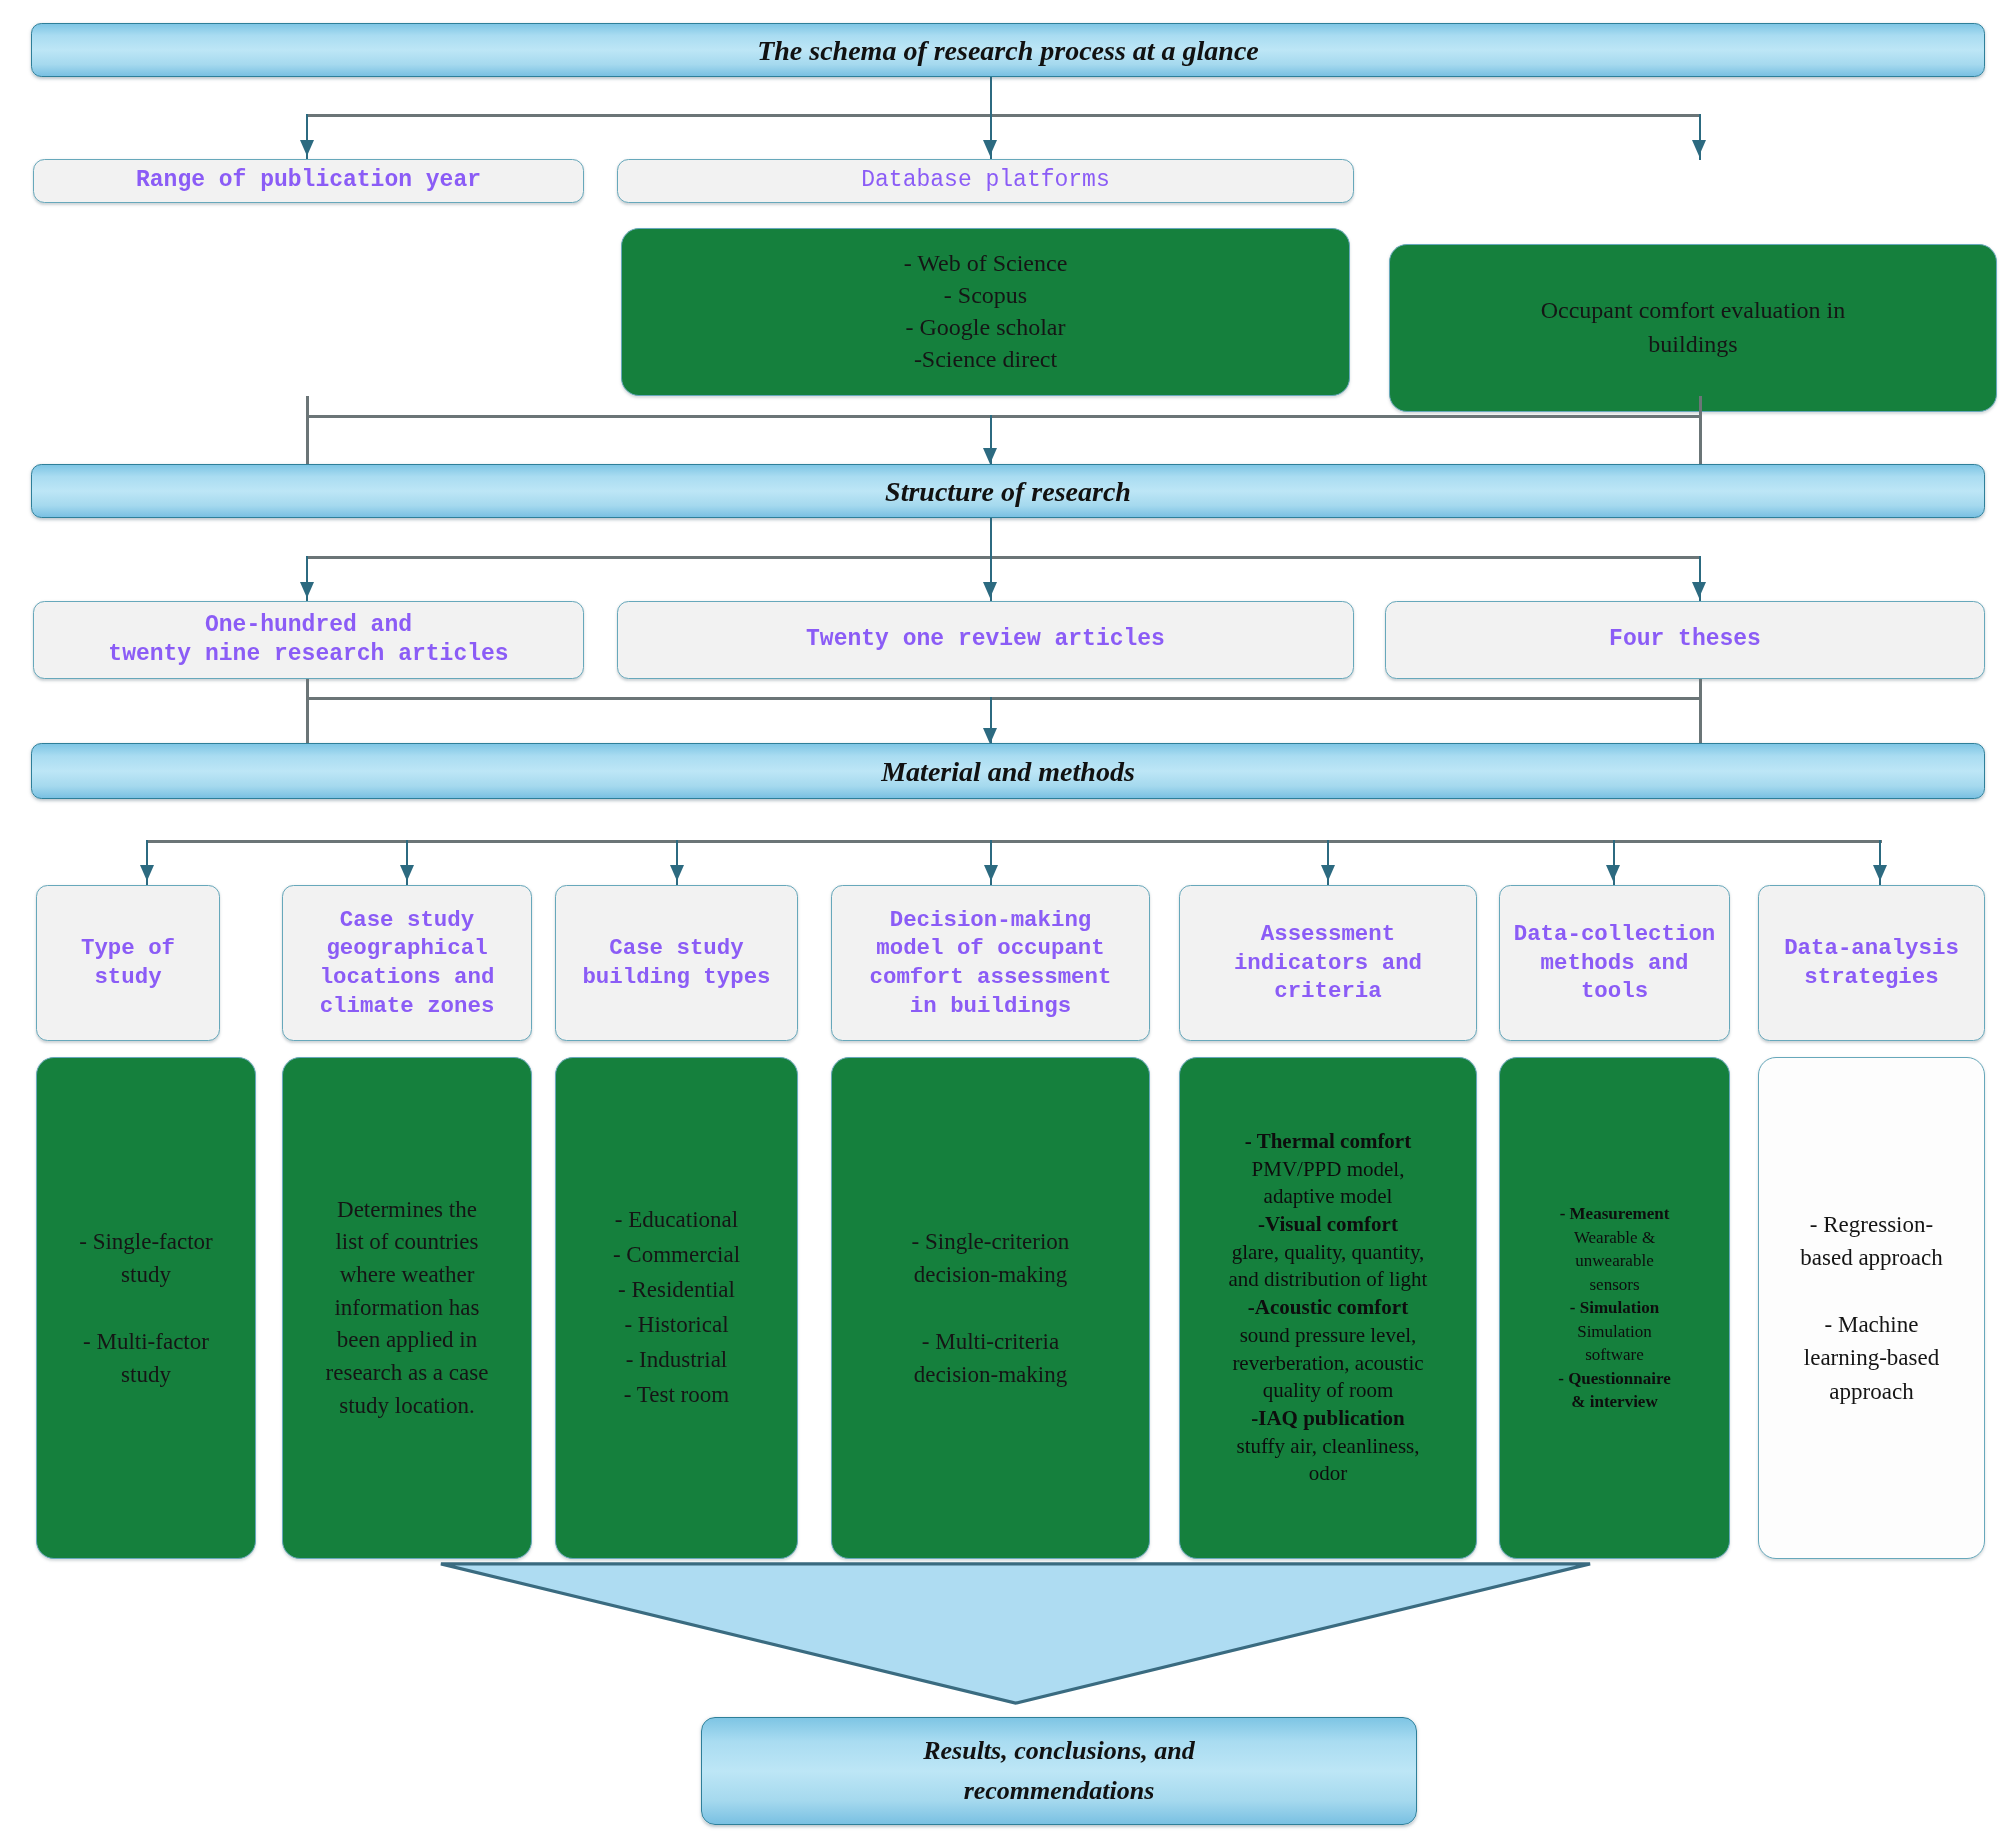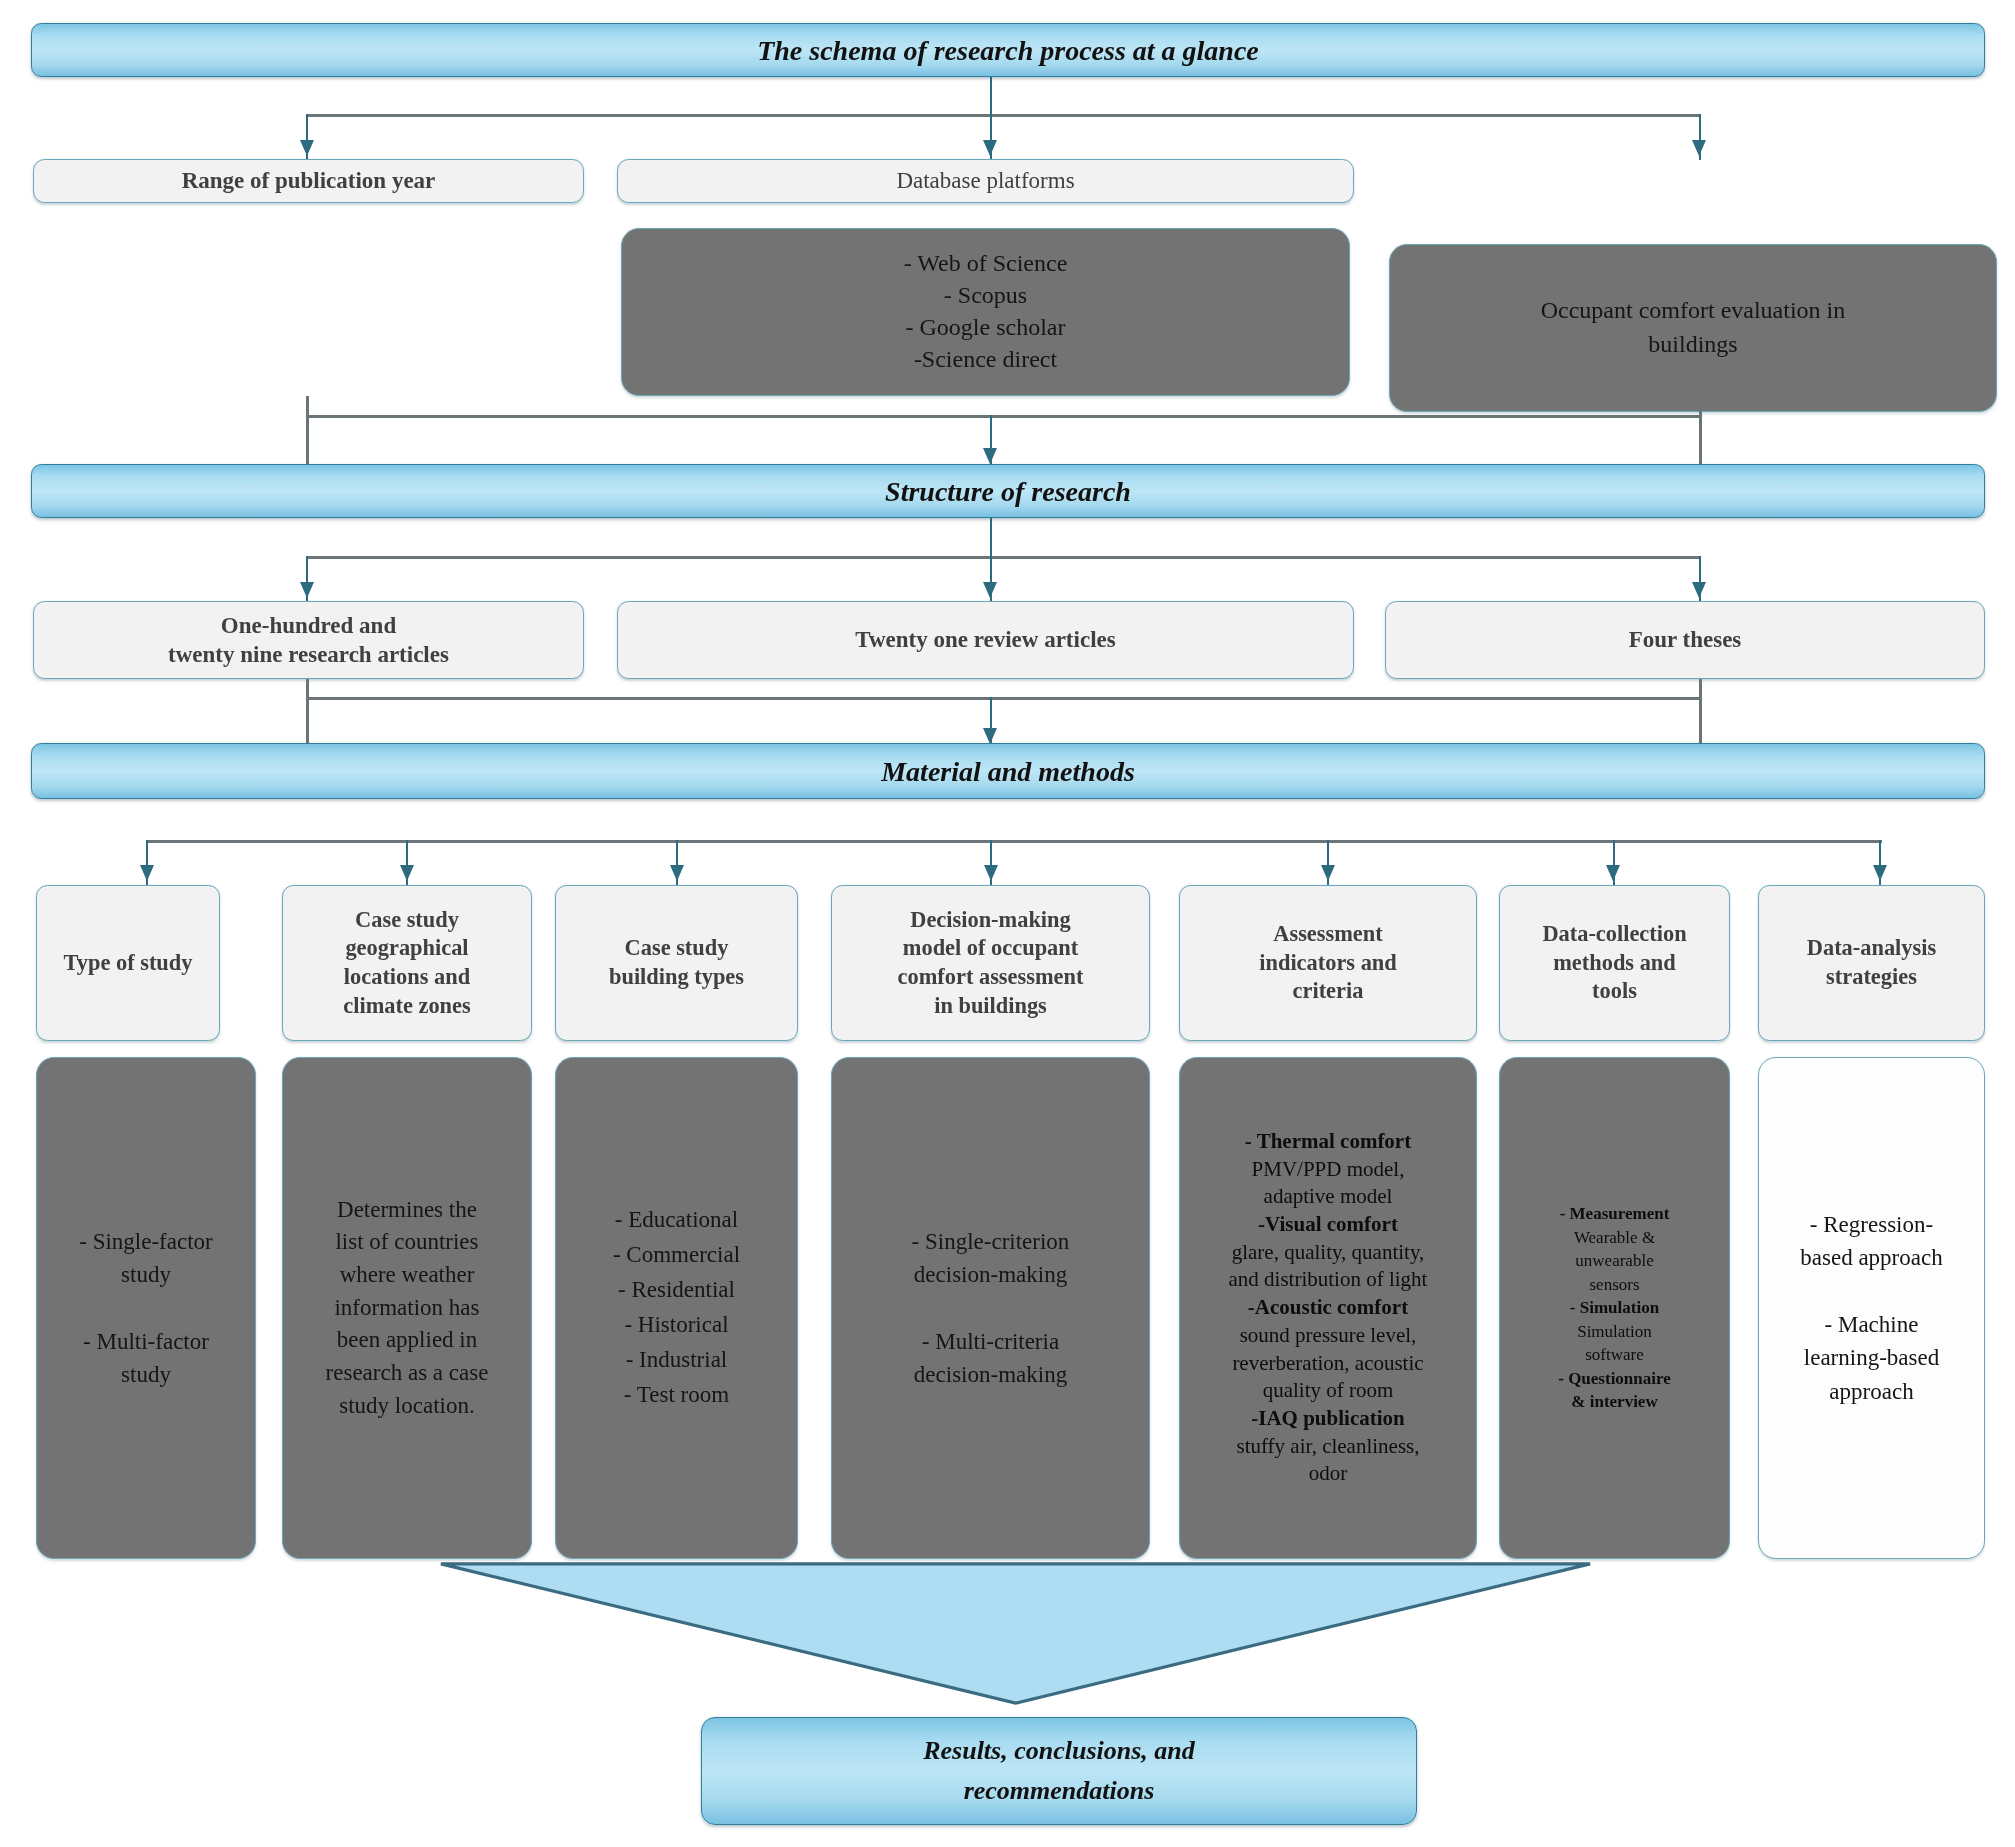--- a/index.html
+++ b/index.html
@@ -52,32 +52,33 @@
     border-radius: 11.5px;
     background: #f2f2f2;
     box-shadow: 0 1.9px 2.6px rgba(90,110,120,0.30);
     display: flex;
     align-items: center;
     justify-content: center;
     text-align: center;
   }
   .hcard .hcard-text {
     font-weight: bold;
-    color: #404040;
+    color: #8b5cf6;
     line-height: 1.28;
     padding: 0 6.4px;
+    font-family: Liberation Mono, monospace;
   }
 
   
   .bcard {
     position: absolute;
     box-sizing: border-box;
     border: 1.9px solid #67a8bb;
     border-radius: 18px;
-    background: #737373;
+    background: #15803d;
     box-shadow: 0 1.9px 2.6px rgba(90,110,120,0.25);
     display: flex;
     align-items: center;
     justify-content: center;
     text-align: center;
     overflow: hidden;
   }
   .bcard.white { background: #fdfdfd; }
   .bcard .bcard-text {
     color: #151515;

